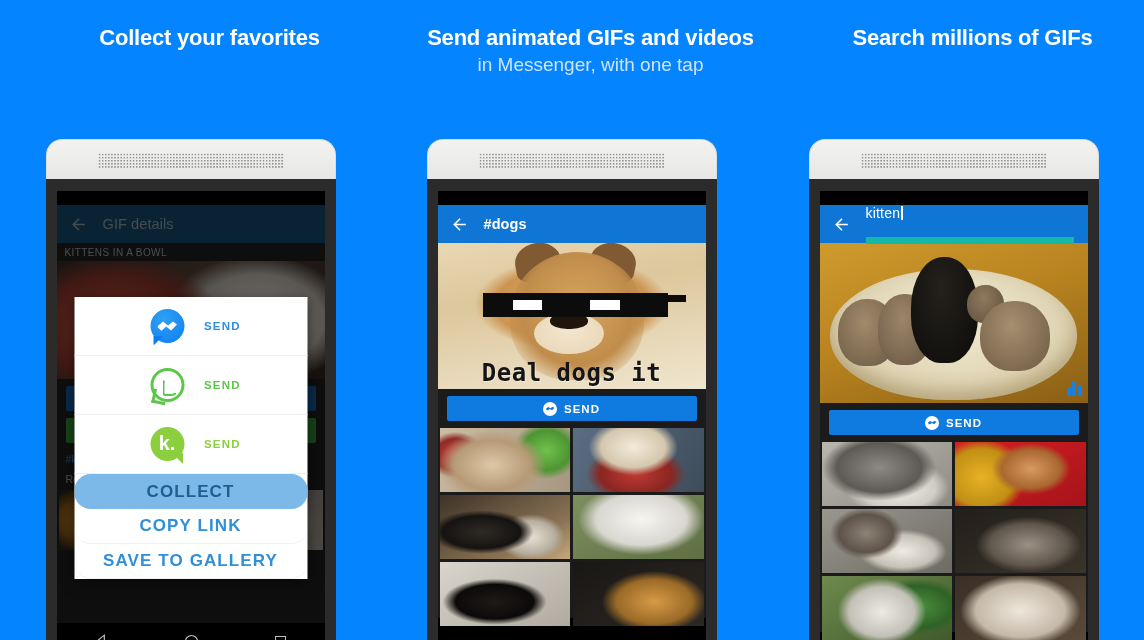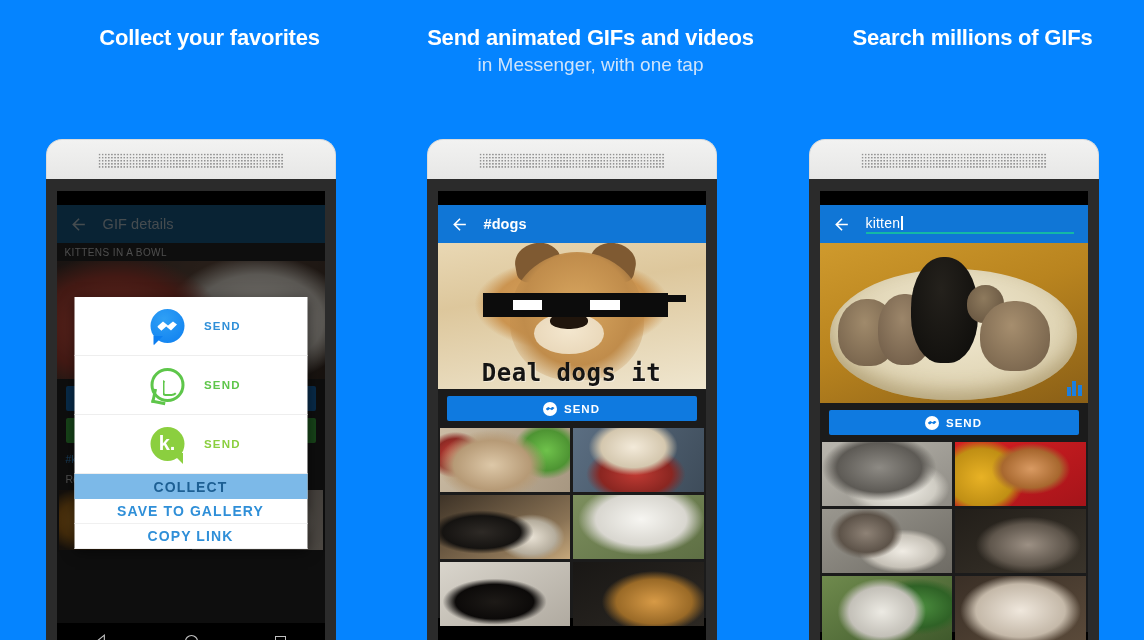--- a/index.html
+++ b/index.html
@@ -126,22 +126,22 @@
     font-size: 14.5px;
     font-weight: bold;
     letter-spacing: 0.1px;
   }
   .appbar.dim .appbar-title { color: #7e8a91; font-weight: normal; }
 
   
   .search-wrap {
     flex: 1 1 auto;
     position: relative;
-    padding-bottom: 0;
-    border-bottom: 2px solid #14b8a6;
+    padding-bottom: 15px;
+    border-bottom: 7px solid #14b8a6;
     margin-right: 2px;
   }
   .search-value {
     color: #ffffff;
     font-size: 14px;
     letter-spacing: 0.2px;
     display: inline-block;
   }
   .caret {
     display: inline-block;
@@ -499,30 +499,31 @@
     font-weight: bold;
     font-family: "Liberation Sans", sans-serif;
     display: flex;
     align-items: center;
     justify-content: center;
     line-height: 1;
     padding-bottom: 2px;
   }
 
   .action-row {
-    height: 25px;
+    height: 35px;
     display: flex;
     align-items: center;
     justify-content: center;
-    font-size: 14px;
+    font-size: 17px;
     font-weight: bold;
     letter-spacing: 1.1px;
     color: #2f8fd8;
     border-bottom: 1px solid #f0f0f0;
     cursor: pointer;
+    border-radius: 16px;
   }
   .action-row.highlight {
     background: #7cb9e8;
     color: #1d5f93;
     border-bottom: none;
   }
   .action-row.cancel { color: #333333; border-bottom: none; }
 
   
   .navbar {
@@ -592,22 +593,22 @@
             </div>
 
             <div class="share-row">
               <div class="share-icon ic-kik">
                 <span class="k-glyph">k.</span>
               </div>
               <div class="share-label lbl-kik">SEND</div>
             </div>
 
             <div class="action-row highlight">COLLECT</div>
+            <div class="action-row">COPY LINK</div>
             <div class="action-row">SAVE TO GALLERY</div>
-            <div class="action-row">COPY LINK</div>
           </div>
 
           <div class="navbar">
             <svg width="17" height="17" viewBox="0 0 24 24">
               <path d="M16 3 L5 12 L16 21 Z" fill="none" stroke="#dcdcdc" stroke-width="1.6"></path>
             </svg>
             <svg width="17" height="17" viewBox="0 0 24 24">
               <circle cx="12" cy="12" r="8.5" fill="none" stroke="#dcdcdc" stroke-width="1.6"></circle>
             </svg>
             <svg width="15" height="15" viewBox="0 0 24 24">

